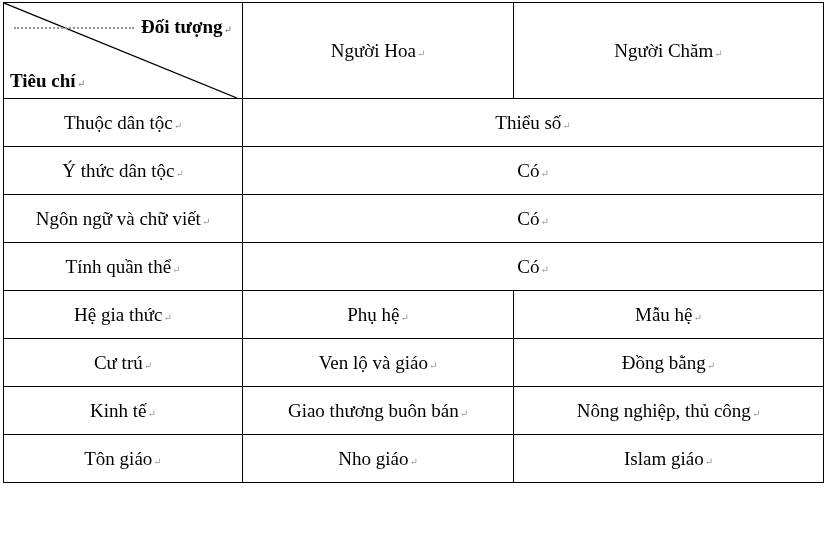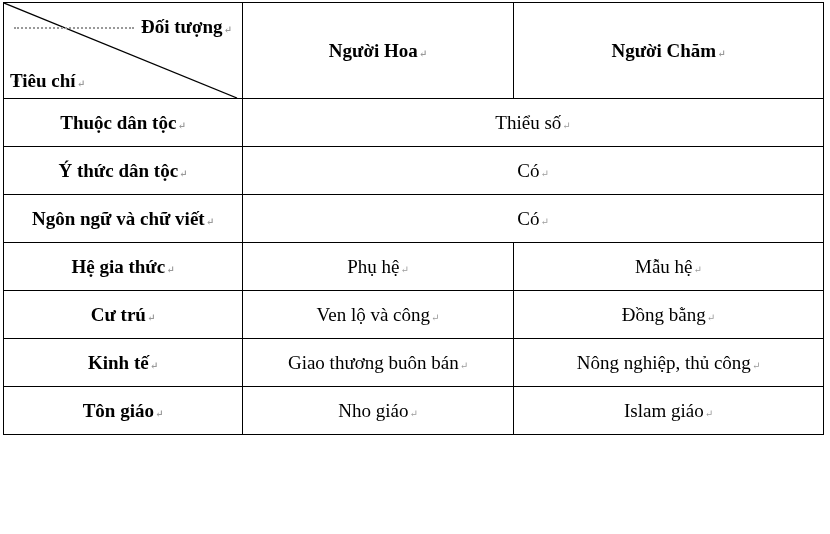--- a/index.html
+++ b/index.html
@@ -5,21 +5,21 @@
     html, body { margin:0; padding:0; background:#fff; }
     body { width:830px; height:534px; position:relative; overflow:hidden;
            font-family:"Liberation Serif", "DejaVu Serif", serif; color:#000; }
     .tbl { position:absolute; left:3px; top:2px; border-collapse:collapse; table-layout:fixed; }
     .tbl td { border:1.5px solid #000; padding:0; text-align:center; vertical-align:middle; font-size:19px; }
     .c0 { width:239px; }
     .c1 { width:271px; }
     .c2 { width:310px; }
     .hdr-row td { height:95px; }
     .row td { height:47px; }
-    .bold { font-weight:bold; }
+    .bold { font-weight:normal; }
     .diag { position:relative; }
     .diag svg { position:absolute; left:0; top:0; width:100%; height:100%; }
     .diag .top-lbl { position:absolute; right:10px; top:13px; font-weight:bold; font-size:19px; }
     .diag .dots { position:absolute; left:10px; top:24px; width:120px; border-top:2px dotted #999; }
     .diag .bot-lbl { position:absolute; left:6px; bottom:6px; font-weight:bold; font-size:19px; }
     .pm { color:#999; font-size:10px; margin-left:1px; }
     .pm-left { color:#999; font-size:10px; position:absolute; left:8px; bottom:12px; }
   </style>
 </head>
 <body>
@@ -50,29 +50,33 @@
     <td colspan="2"><span>Thiểu số</span><span class="pm">↵</span></td>
   </tr>
   <tr class="row">
     <td class="bold"><span>Ý thức dân tộc</span><span class="pm">↵</span></td>
     <td colspan="2"><span>Có</span><span class="pm">↵</span></td>
   </tr>
   <tr class="row">
     <td class="bold"><span>Ngôn ngữ và chữ viết</span><span class="pm">↵</span></td>
     <td colspan="2"><span>Có</span><span class="pm">↵</span></td>
   </tr>
+  <tr class="row">
+    <td class="bold"><span>Tính quần thể</span><span class="pm">↵</span></td>
+    <td colspan="2"><span>Có</span><span class="pm">↵</span></td>
+  </tr>
 
   <tr class="row">
     <td class="bold"><span>Hệ gia thức</span><span class="pm">↵</span></td>
     <td><span>Phụ hệ</span><span class="pm">↵</span></td>
     <td><span>Mẫu hệ</span><span class="pm">↵</span></td>
   </tr>
   <tr class="row">
     <td class="bold"><span>Cư trú</span><span class="pm">↵</span></td>
-    <td><span>Ven lộ và công</span><span class="pm">↵</span></td>
+    <td><span>Ven lộ và giáo</span><span class="pm">↵</span></td>
     <td><span>Đồng bằng</span><span class="pm">↵</span></td>
   </tr>
   <tr class="row">
     <td class="bold"><span>Kinh tế</span><span class="pm">↵</span></td>
     <td><span>Giao thương buôn bán</span><span class="pm">↵</span></td>
     <td><span>Nông nghiệp, thủ công</span><span class="pm">↵</span></td>
   </tr>
   <tr class="row">
     <td class="bold"><span>Tôn giáo</span><span class="pm">↵</span></td>
     <td><span>Nho giáo</span><span class="pm">↵</span></td>

